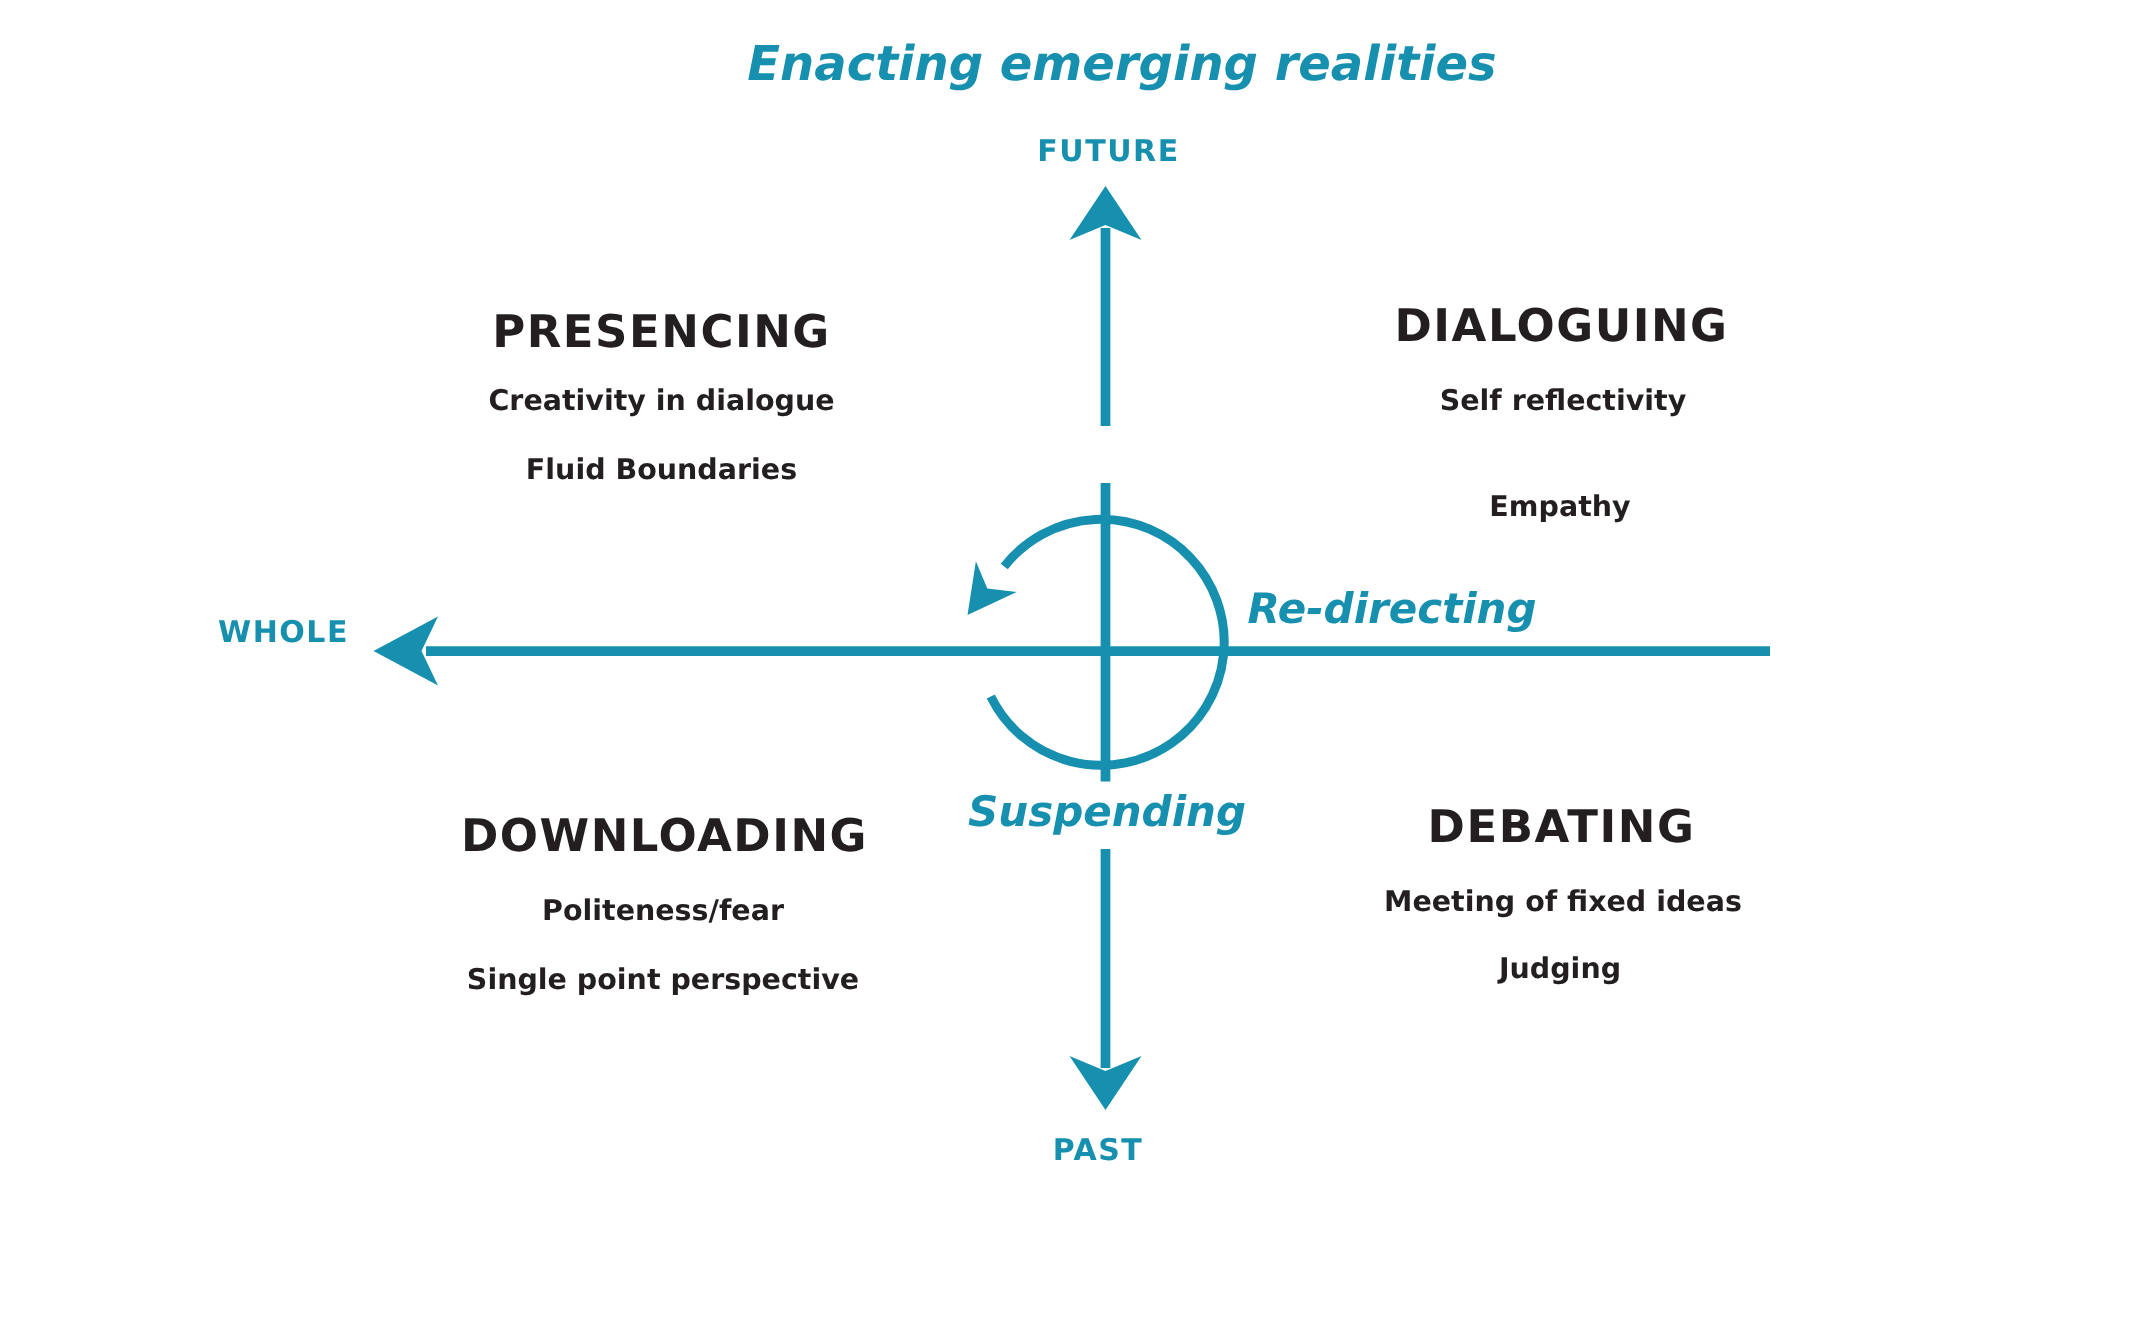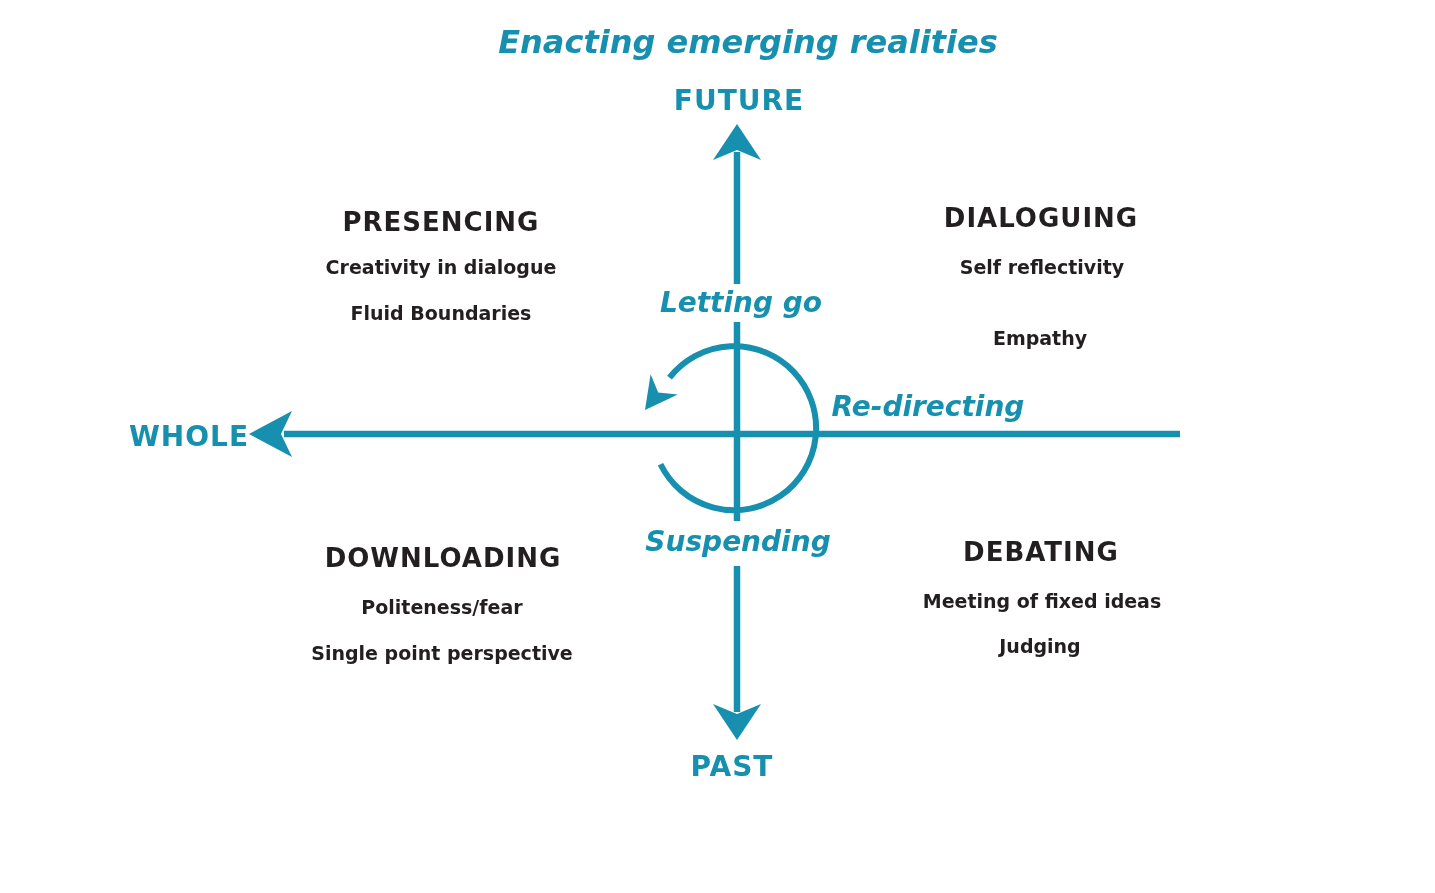--- a/index.html
+++ b/index.html
@@ -28,33 +28,33 @@
     white-space: nowrap;
     text-align: center;
   }
   .caption {
     font-size: 32px;
     font-weight: 700;
     font-style: italic;
     color: #1690AE;
   }
   .axis-label {
-    font-size: 28px;
+    font-size: 20px;
     font-weight: 700;
     color: #1690AE;
     letter-spacing: 1px;
   }
   .cycle-label {
     font-size: 28px;
     font-weight: 700;
     font-style: italic;
     color: #1690AE;
   }
   .q-title {
-    font-size: 26px;
+    font-size: 30px;
     font-weight: 700;
     color: #231F20;
     letter-spacing: 1px;
   }
   .q-line {
     font-size: 19px;
     font-weight: 600;
     color: #231F20;
   }
 </style>
@@ -75,25 +75,24 @@
 
     <polygon points="737,124 761,160 737,150 713,160" fill="#1690AE"></polygon>
     <polygon points="737,740 761,704 737,714 713,704" fill="#1690AE"></polygon>
     <polygon points="249,434 292,411 281,434 292,457" fill="#1690AE"></polygon>
     <polygon points="1227,433 1184,410 1195,433 1184,456" fill="#1690AE"></polygon>
     <polygon points="645,410 650.6,374.2 658.2,392.4 677.8,394.6" fill="#1690AE"></polygon>
   </svg>
 
   <div class="lbl caption" style="left:748px; top:42px;">Enacting emerging realities</div>
   <div class="lbl axis-label" style="left:739px; top:100px;">FUTURE</div>
-  <div class="lbl axis-label" style="left:189px; top:436px;">WHOLE</div>
+  <div class="lbl axis-label" style="left:189px; top:421px;">WHOLE</div>
   <div class="lbl axis-label" style="left:1290px; top:434px;">PARTS</div>
   <div class="lbl axis-label" style="left:732px; top:766px;">PAST</div>
 
-  <div class="lbl cycle-label" style="left:741px; top:302px;">Letting go</div>
   <div class="lbl cycle-label" style="left:738px; top:541px;">Suspending</div>
   <div class="lbl cycle-label" style="left:928px; top:406px;">Re-directing</div>
 
   <div>
     <div class="lbl q-title" style="left:441px; top:222px;">PRESENCING</div>
     <div class="lbl q-line" style="left:441px; top:267px;">Creativity in dialogue</div>
     <div class="lbl q-line" style="left:441px; top:313px;">Fluid Boundaries</div>
   </div>
 
   <div>

